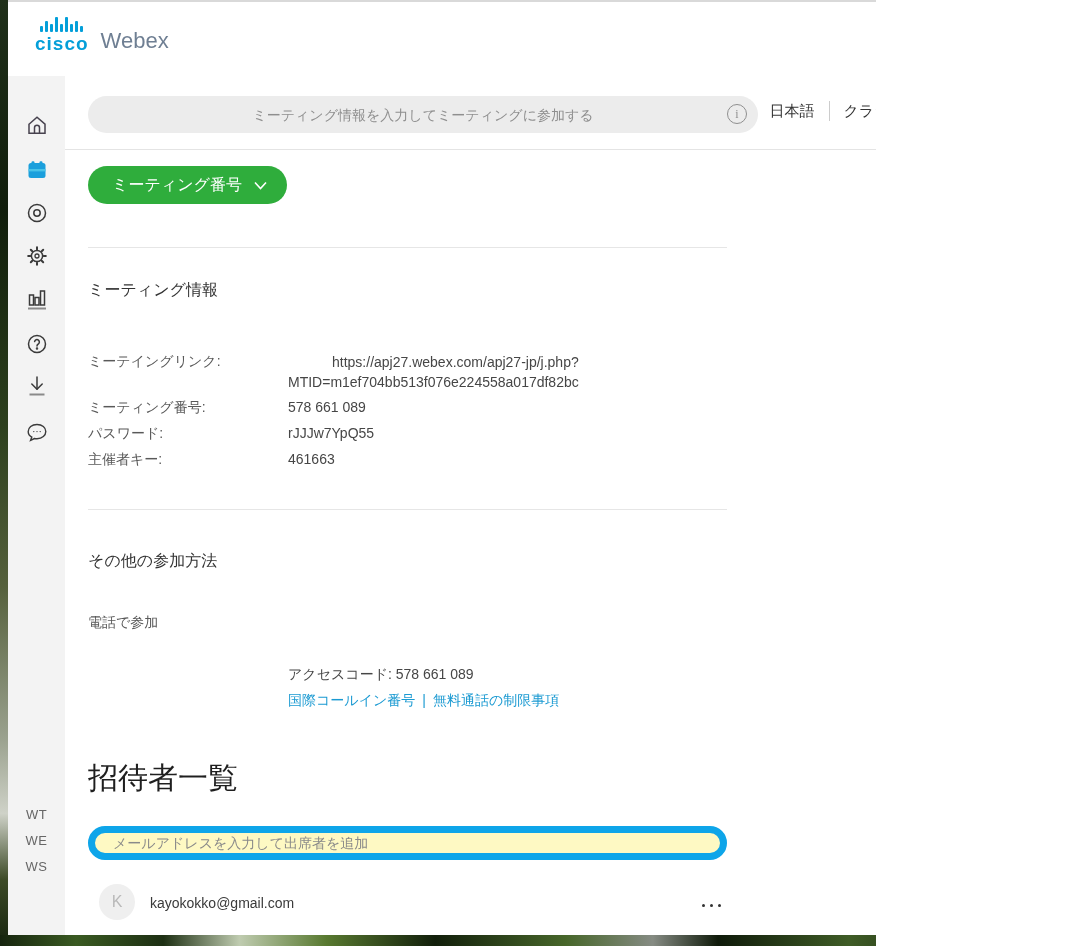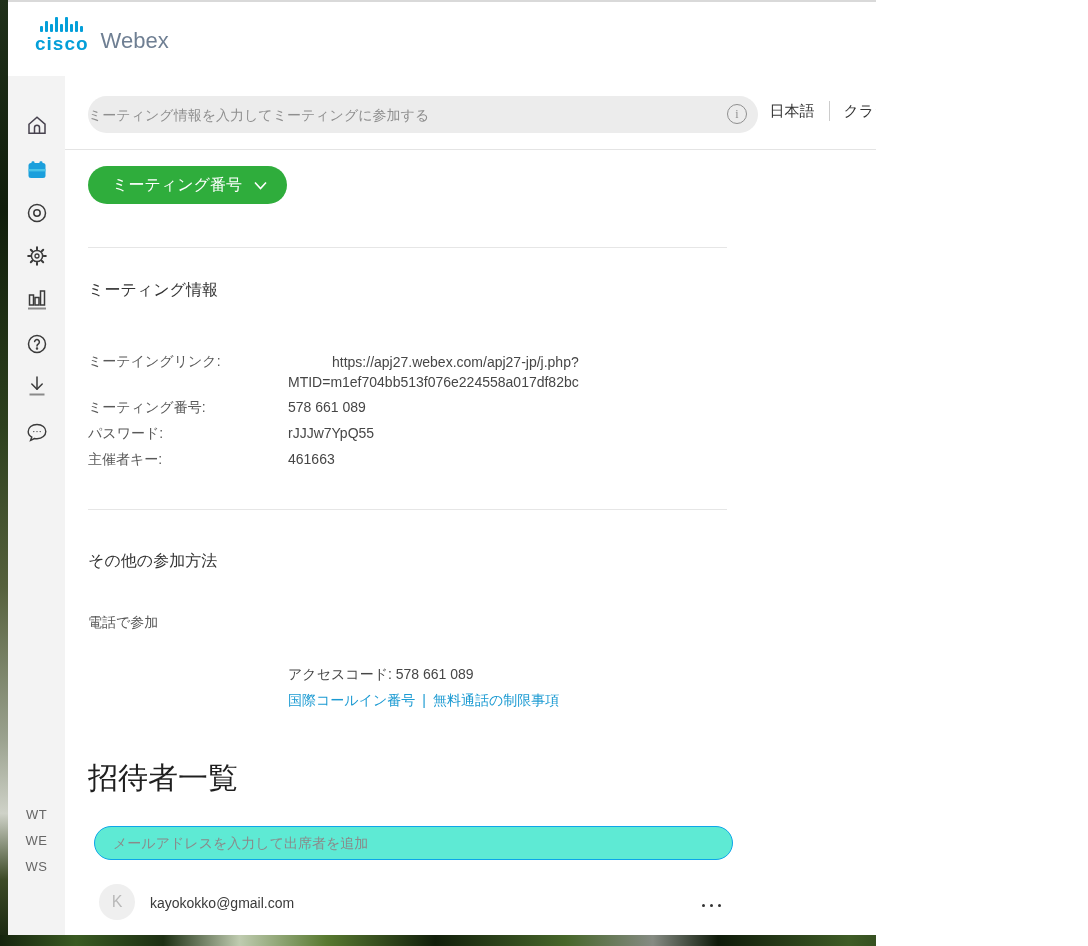--- a/index.html
+++ b/index.html
@@ -27,21 +27,21 @@
 
   
   .sidebar { position:absolute; left:0; top:76px; width:57px; height:859px; background:#f3f3f3; }
   .nav-icon { position:absolute; left:0; width:57px; height:26px; display:flex; justify-content:center; align-items:center; cursor:pointer; }
   .side-label { position:absolute; left:0; width:57px; text-align:center; font-size:13px; color:#666; letter-spacing:.5px; }
 
   
   .main { position:absolute; left:57px; top:76px; width:1021px; height:859px; background:#fff; }
   .topbar { position:absolute; left:0; top:0; width:100%; height:74px; border-bottom:1px solid #e4e4e4; }
   .search-pill { position:absolute; left:23px; top:20px; width:670px; height:37px; background:#ececec; border-radius:19px; }
-  .search-input { width:100%; height:100%; background:transparent; border:none; outline:none; 
+  .search-input { width:100%; height:100%; background:transparent; border:none; outline:none; text-align:center;
     font-size:14px; color:#1d4ed8; font-family:inherit; }
   .search-input::placeholder { color:#8f8f8f; opacity:1; }
   .info-icon { position:absolute; right:11px; top:8px; width:20px; height:20px; border:1px solid #8f8f8f; border-radius:50%;
     color:#8f8f8f; font-size:12px; line-height:18px; text-align:center; font-family:"Liberation Serif",serif; }
   .top-menu { position:absolute; right:22px; top:24px; display:flex; align-items:center; gap:14px; font-size:15px; color:#333; }
   .top-menu .sep { width:1px; height:20px; background:#ccc; }
   .top-menu .sep2 { width:1px; height:22px; background:#aaa; }
   .menu-item { cursor:pointer; white-space:nowrap; }
   .account { display:flex; align-items:center; gap:7px; cursor:pointer; }
 
@@ -51,21 +51,21 @@
     border-radius:19px; color:#fff; font-size:16px; font-family:inherit; display:flex; align-items:center; gap:12px; cursor:pointer; }
   .hr { position:absolute; left:23px; width:639px; height:1px; background:#e6e6e6; }
   .sec-title { position:absolute; left:23px; font-size:16px; color:#333; }
   .lab { position:absolute; left:23px; font-size:14px; color:#595959; }
   .val { position:absolute; left:223px; font-size:14px; color:#464646; }
   .url-lines { line-height:20px;text-align:right; }
   .phone-lines { line-height:22px; }
   .links-row { position:absolute; left:223px; top:542px; font-size:14px; color:#1b9ad2; display:flex; gap:7px; }
   .links-row a { color:#1b9ad2; text-decoration:none; cursor:pointer; }
   .big-title { position:absolute; left:23px; top:608px; font-size:30px; font-weight:500; color:#1f1f1f; }
-  .email-pill { position:absolute; left:29px; top:676px; width:639px; height:34px; border:1px solid #0ea5e9; border-radius:17px; background:#5eead4; }
+  .email-pill { position:absolute; left:23px; top:676px; width:639px; height:34px; border:7px solid #0ea5e9; border-radius:17px; background:#fef9c3; }
   .email-input { width:100%; height:100%; border:none; outline:none; background:transparent; border-radius:17px;
     padding:0 18px; font-size:14px; color:#444; font-family:inherit; }
   .email-input::placeholder { color:#8a8a8a; opacity:1; }
   .avatar { position:absolute; left:34px; top:734px; width:36px; height:36px; border-radius:50%; background:#efefef;
     color:#b9b9b9; font-size:16px; display:flex; align-items:center; justify-content:center; }
   .invitee-email { position:absolute; left:85px; top:745px; font-size:14px; color:#3a3a3a; }
   .more-dots { position:absolute; left:633px; top:750px; display:flex; gap:5px; cursor:pointer; padding:4px; }
   .more-dots i { width:3px; height:3px; background:#333; border-radius:50%; display:block; }
 
   

